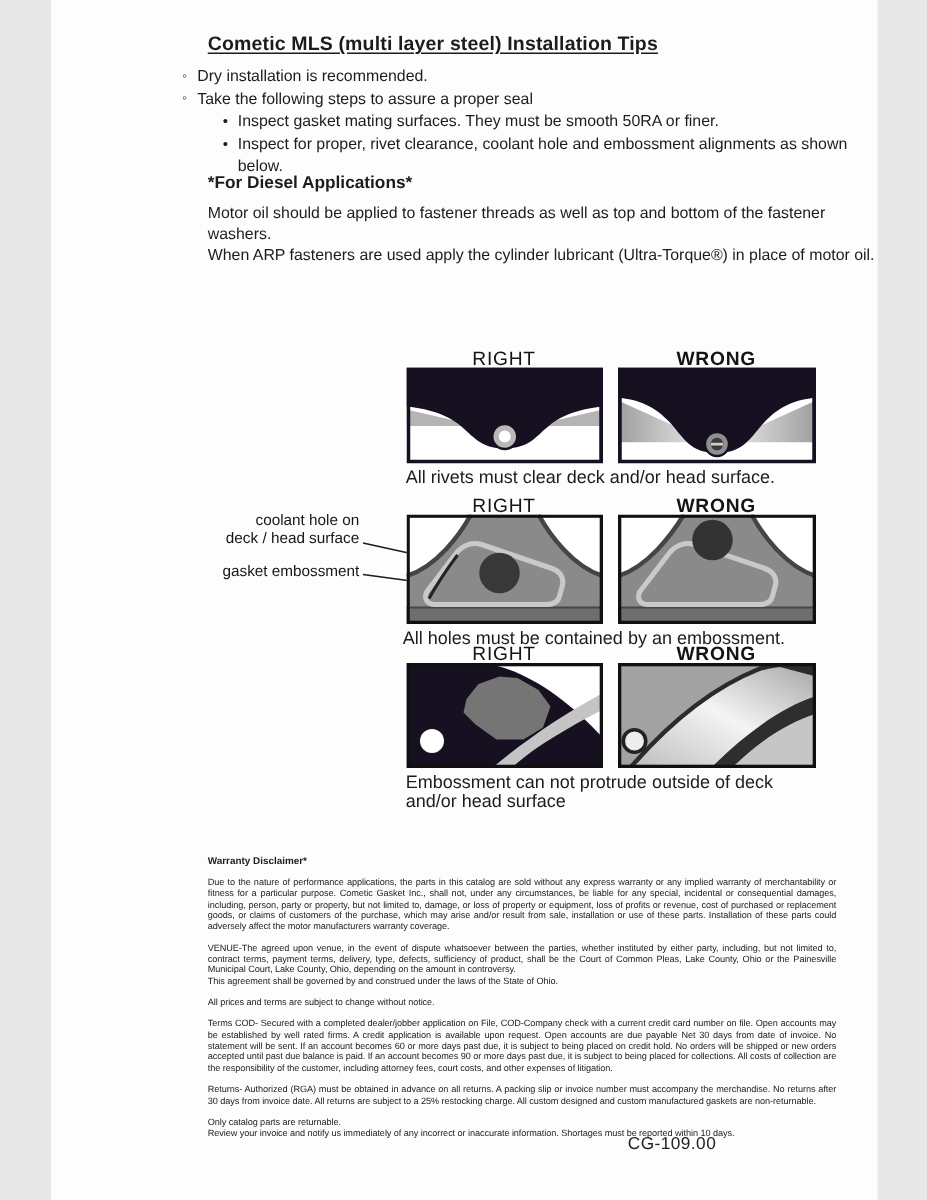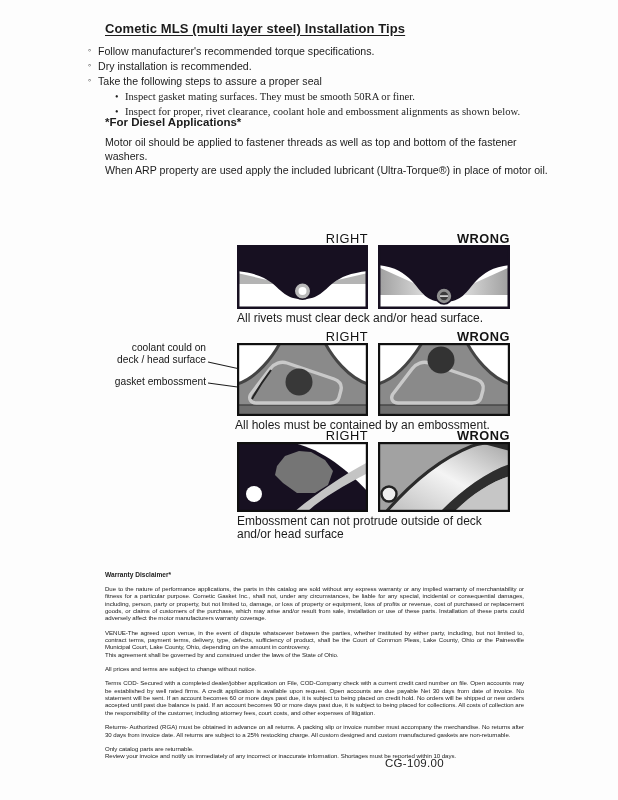--- a/index.html
+++ b/index.html
@@ -1,45 +1,45 @@
 <!DOCTYPE html>
 <html><head>
 <meta charset="utf-8">
 <style>
   * { box-sizing: border-box; }
   html, body { margin: 0; padding: 0; background: #e8e8e8; }
   .page {
-    position: relative; width: 618px; height: 800px; margin: 0 auto;
+    position: relative; width: 551px; height: 800px; margin: 0 auto;
     background: #fdfdfd; overflow: hidden;
     font-family: "Liberation Sans", "DejaVu Sans", sans-serif;
     color: #1c1c1c;
   }
   .title {
     position: absolute; left: 105px; top: 21px;
     font-size: 13px; font-weight: bold;
     text-decoration: underline; text-underline-offset: 2px;
     letter-spacing: 0.1px;
   }
   .bullets { position: absolute; left: 88px; top: 44px; width: 470px; font-size: 10.6px; line-height: 15px; }
   .bullet { position: relative; padding-left: 10px; }
   .bullet::before { content: "\25E6"; position: absolute; left: 0; top: -1px; font-size: 9px; }
-  .subbullet { position: relative; margin-left: 27px; padding-left: 10px; font-family: Liberation Serif, serif; }
+  .subbullet { position: relative; margin-left: 27px; padding-left: 10px; }
   .subbullet::before { content: "\2022"; position: absolute; left: 0; top: 0; font-size: 10px; }
   .diesel-heading { position: absolute; left: 105px; top: 116px; font-size: 11.5px; font-weight: bold; }
   .para { position: absolute; left: 105px; width: 445px; font-size: 10.6px; line-height: 14px; white-space: pre-line; }
   .p1 { top: 135px; }
   .p2 { top: 171px; }
   .note { top: 216px; }
 
   .figure { position: absolute; left: 0; width: 618px; height: 110px; }
   .fig1 { top: 231px; }
   .fig2 { top: 329px; }
   .fig3 { top: 428px; }
   .fig-headers { position: absolute; top: 0; left: 237px; width: 273px; display: flex; gap: 10px; }
-  .fig-header { width: 131px; text-align: right; font-size: 12.8px; letter-spacing: 0.5px; color: #141414; }
+  .fig-header { width: 131px; text-align: center; font-size: 12.8px; letter-spacing: 0.5px; color: #141414; }
   .fig-header:last-child { width: 132px; font-weight: bold; }
   .fig-panels { position: absolute; top: 14px; left: 237px; display: flex; gap: 10px; }
   .fig-panels svg { display: block; }
   .fig-caption { position: absolute; left: 237px; font-size: 12px; line-height: 13px; white-space: pre-line; }
   .fig1 .fig-caption { top: 81px; }
   .fig2 .fig-caption { top: 90px; left: 235px; }
   .fig3 .fig-caption { top: 87px; }
   .fig2-label { position: absolute; text-align: right; font-size: 10.2px; line-height: 11.5px; color: #161616; }
   .label-coolant { left: 106px; top: 13px; width: 100px; }
   .label-emboss  { left: 86px;  top: 47px; width: 120px; }
@@ -51,30 +51,29 @@
   .page-code { position: absolute; left: 385px; top: 757px; font-size: 11.5px; letter-spacing: 0.3px; color: #222; }
 </style>
 </head>
 <body>
 
 <div class="page">
 
   <div class="title">Cometic MLS (multi layer steel) Installation Tips</div>
 
   <div class="bullets">
-    <div class="bullet">Follow manufacturer's recommended torque specifications.</div>
     <div class="bullet">Dry installation is recommended.</div>
     <div class="bullet">Take the following steps to assure a proper seal</div>
     <div class="subbullet">Inspect gasket mating surfaces.  They must be smooth 50RA or finer.</div>
     <div class="subbullet">Inspect for proper, rivet clearance, coolant hole and embossment alignments as shown below.</div>
   </div>
 
   <div class="diesel-heading">*For Diesel Applications*</div>
   <div class="para p1">Motor oil should be applied to fastener threads as well as top and bottom of the fastener washers.
-When ARP property are used apply the included lubricant (Ultra-Torque®) in place of motor oil.</div>
+When ARP fasteners are used apply the cylinder lubricant (Ultra-Torque®) in place of motor oil.</div>
 
   <div class="figure fig1">
     <div class="fig-headers">
       <span class="fig-header">RIGHT</span>
       <span class="fig-header">WRONG</span>
     </div>
     <div class="fig-panels">
       <svg viewBox="0 0 131 64" width="131" height="64">
         <rect width="131" height="64" fill="#fff"></rect>
         <polygon points="0,28 48,39 0,39" fill="#b4b4b4"></polygon>
@@ -108,21 +107,21 @@
       </svg>
     </div>
     <div class="fig-caption">All rivets must clear deck and/or head surface.</div>
   </div>
 
   <div class="figure fig2">
     <div class="fig-headers">
       <span class="fig-header">RIGHT</span>
       <span class="fig-header">WRONG</span>
     </div>
-    <div class="fig2-label label-coolant" style="white-space: pre-line;">coolant could on
+    <div class="fig2-label label-coolant" style="white-space: pre-line;">coolant hole on
 deck / head surface</div>
     <div class="fig2-label label-emboss">gasket embossment</div>
     <svg class="leader-overlay" width="618" height="100">
       <line x1="208" y1="33" x2="299" y2="53" stroke="#1c1c1c" stroke-width="1.1"></line>
       <line x1="208" y1="54" x2="260" y2="61" stroke="#1c1c1c" stroke-width="1.1"></line>
     </svg>
     <div class="fig-panels">
       <svg viewBox="0 0 131 73" width="131" height="73">
         <rect width="131" height="73" fill="#fff"></rect>
         <path d="M0,73 V41 C20,35 36,13 43,0 H88 C95,13 111,35 131,41 V73 Z" fill="#8a8a8a"></path>

